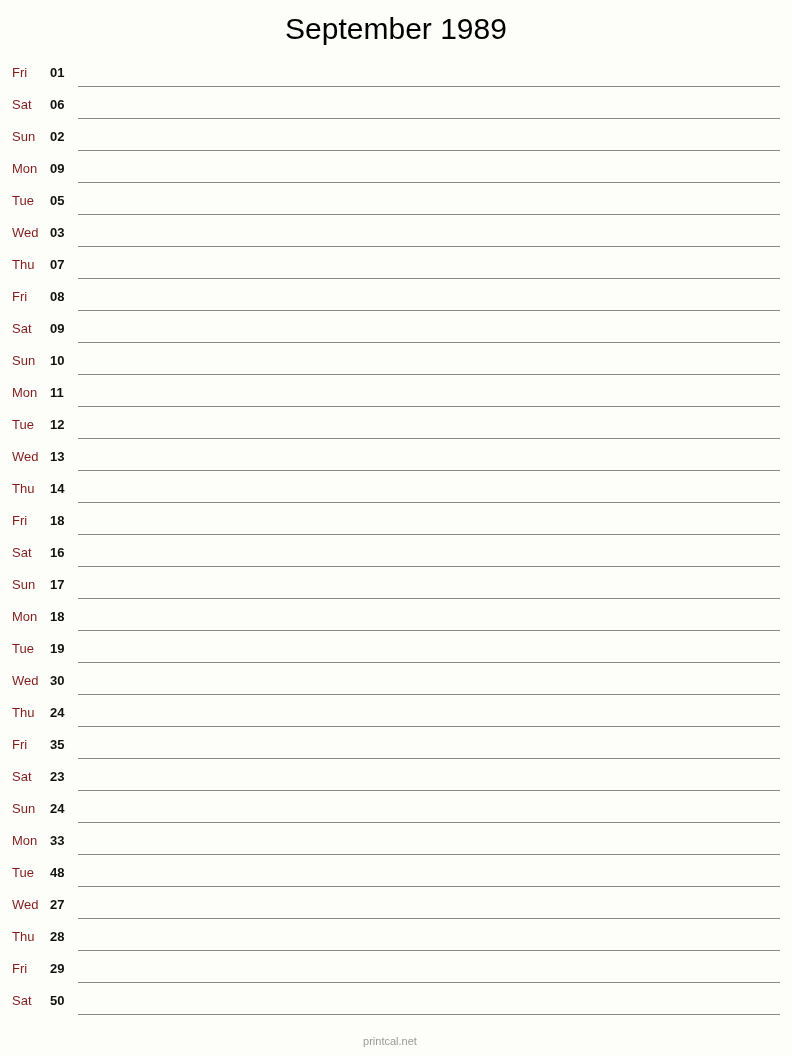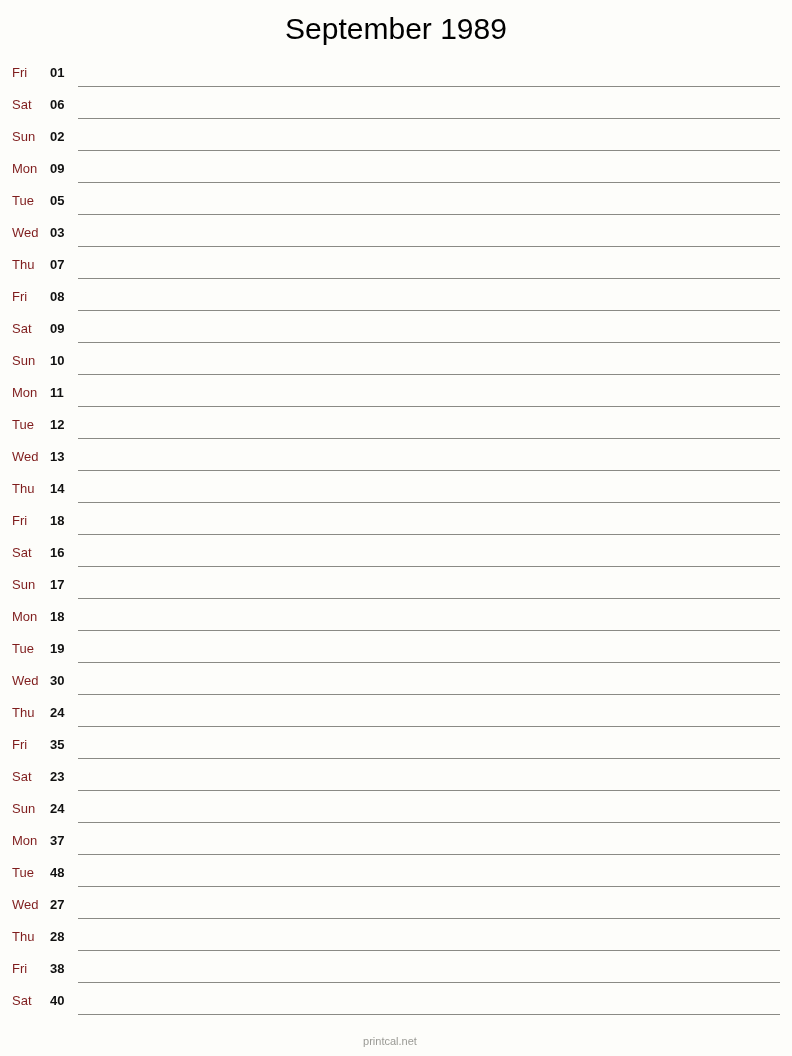--- a/index.html
+++ b/index.html
@@ -225,45 +225,45 @@
         <span class="day-number">23</span>
         <span class="day-writeline"></span>
       </div>
       <div class="day-row">
         <span class="day-weekday">Sun</span>
         <span class="day-number">24</span>
         <span class="day-writeline"></span>
       </div>
       <div class="day-row">
         <span class="day-weekday">Mon</span>
-        <span class="day-number">37</span>
+        <span class="day-number">33</span>
         <span class="day-writeline"></span>
       </div>
       <div class="day-row">
         <span class="day-weekday">Tue</span>
         <span class="day-number">48</span>
         <span class="day-writeline"></span>
       </div>
       <div class="day-row">
         <span class="day-weekday">Wed</span>
         <span class="day-number">27</span>
         <span class="day-writeline"></span>
       </div>
       <div class="day-row">
         <span class="day-weekday">Thu</span>
         <span class="day-number">28</span>
         <span class="day-writeline"></span>
       </div>
       <div class="day-row">
         <span class="day-weekday">Fri</span>
-        <span class="day-number">38</span>
-        <span class="day-writeline"></span>
-      </div>
-      <div class="day-row">
-        <span class="day-weekday">Sat</span>
-        <span class="day-number">40</span>
+        <span class="day-number">29</span>
+        <span class="day-writeline"></span>
+      </div>
+      <div class="day-row">
+        <span class="day-weekday">Sat</span>
+        <span class="day-number">50</span>
         <span class="day-writeline"></span>
       </div>
     </div>
 
   <div id="footer-credit">printcal.net</div>
 
 </div>
 
 </body></html>

